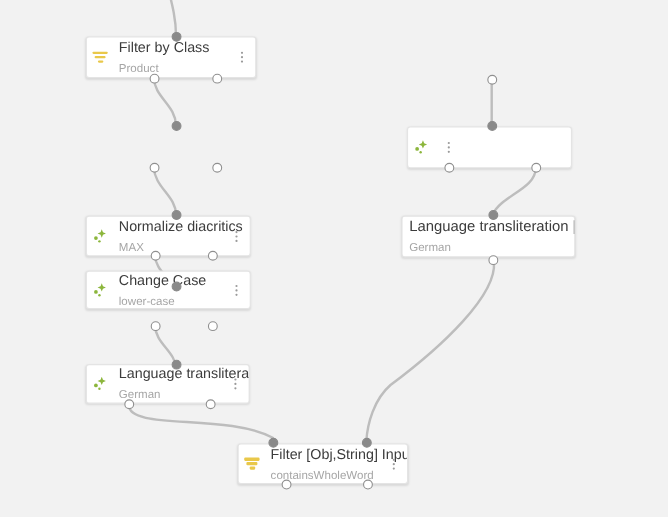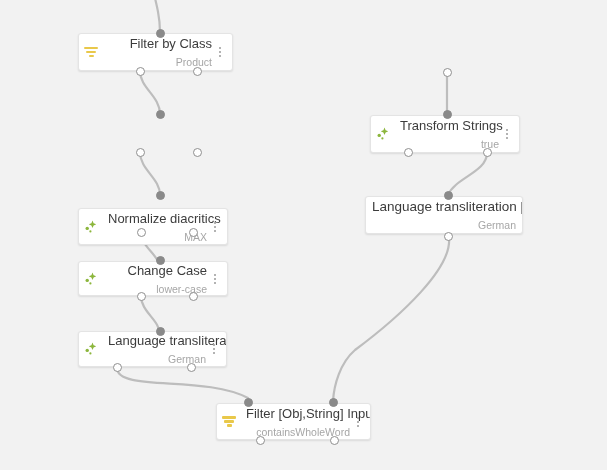--- a/index.html
+++ b/index.html
@@ -18,21 +18,20 @@
     border-radius:3px;
     box-shadow:0 1px 2px rgba(0,0,0,0.10);
     box-sizing:border-box;
     overflow:hidden;
   }
   .node-inner{
     display:flex;align-items:center;
     height:100%;
     padding:0 6px 0 1px;
     box-sizing:border-box;
-    text-align:right;
   }
   .icon-box{
     width:22px;height:22px;flex:0 0 22px;
     display:flex;align-items:center;justify-content:center;
     margin-right:6px;
   }
   .labels{flex:1 1 auto;min-width:0;}
   .title{
     font-size:13px;color:#3c3c3c;line-height:15px;
     white-space:nowrap;
@@ -101,21 +100,21 @@
     </div>
   </div>
   <span class="port in" style="left:156px;top:29px;"></span>
   <span class="port out" style="left:136px;top:67px;"></span>
   <span class="port out" style="left:193px;top:67px;"></span>
 
   <span class="port in" style="left:156px;top:110px;"></span>
   <span class="port out" style="left:136px;top:148px;"></span>
   <span class="port out" style="left:193px;top:148px;"></span>
 
-  <div class="node" style="left:78px;top:196px;width:150px;height:37px;margin-top:12px;">
+  <div class="node" style="left:78px;top:196px;width:150px;height:37px;">
     <div class="node-inner">
       <span class="icon-box">
         <svg width="16" height="16" viewBox="0 0 16 16">
           <path d="M9.5,1.5 L10.6,4.2 L13.3,5.3 L10.6,6.4 L9.5,9.1 L8.4,6.4 L5.7,5.3 L8.4,4.2 Z" fill="#8cb63c"></path>
           <circle cx="4.2" cy="9.4" r="1.7" fill="#8cb63c"></circle>
           <circle cx="7.4" cy="12.4" r="1.1" fill="#8cb63c"></circle>
         </svg>
       </span>
       <span class="labels">
         <span class="title">Normalize diacritics</span>
@@ -125,21 +124,21 @@
           <i></i>
           <i></i>
           <i></i>
         </span>
     </div>
   </div>
   <span class="port in" style="left:156px;top:191px;"></span>
   <span class="port out" style="left:137px;top:228px;"></span>
   <span class="port out" style="left:189px;top:228px;"></span>
 
-  <div class="node" style="left:78px;top:261px;width:150px;height:35px;">
+  <div class="node" style="left:78px;top:246px;width:150px;height:35px;">
     <div class="node-inner">
       <span class="icon-box">
         <svg width="16" height="16" viewBox="0 0 16 16">
           <path d="M9.5,1.5 L10.6,4.2 L13.3,5.3 L10.6,6.4 L9.5,9.1 L8.4,6.4 L5.7,5.3 L8.4,4.2 Z" fill="#8cb63c"></path>
           <circle cx="4.2" cy="9.4" r="1.7" fill="#8cb63c"></circle>
           <circle cx="7.4" cy="12.4" r="1.1" fill="#8cb63c"></circle>
         </svg>
       </span>
       <span class="labels">
         <span class="title">Change Case</span>
@@ -183,24 +182,20 @@
   <span class="port out" style="left:443px;top:68px;"></span>
 
   <div class="node" style="left:370px;top:115px;width:150px;height:38px;">
     <div class="node-inner">
       <span class="icon-box">
         <svg width="16" height="16" viewBox="0 0 16 16">
           <path d="M9.5,1.5 L10.6,4.2 L13.3,5.3 L10.6,6.4 L9.5,9.1 L8.4,6.4 L5.7,5.3 L8.4,4.2 Z" fill="#8cb63c"></path>
           <circle cx="4.2" cy="9.4" r="1.7" fill="#8cb63c"></circle>
           <circle cx="7.4" cy="12.4" r="1.1" fill="#8cb63c"></circle>
         </svg>
-      </span>
-      <span class="labels">
-        <span class="title">Transform Strings</span>
-        <span class="subtitle">true</span>
       </span>
       <span class="kebab">
           <i></i>
           <i></i>
           <i></i>
         </span>
     </div>
   </div>
   <span class="port in" style="left:443px;top:110px;"></span>
   <span class="port out" style="left:404px;top:148px;"></span>

